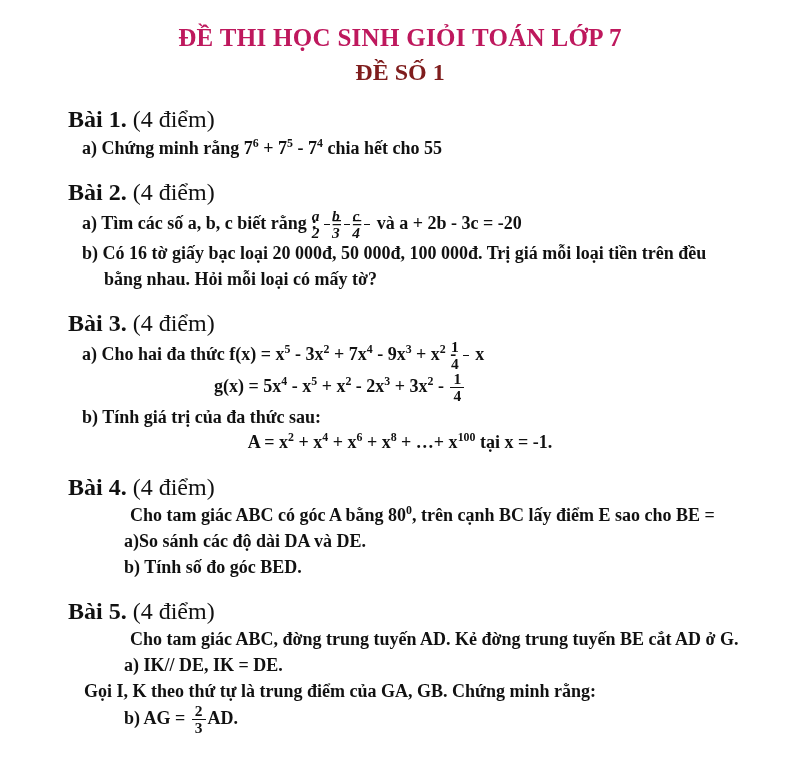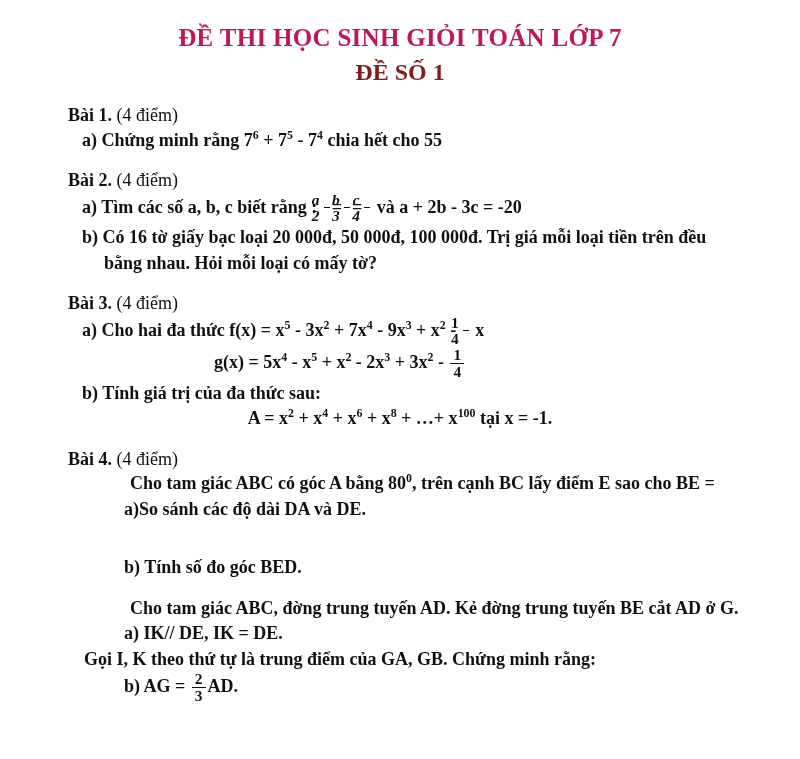--- a/index.html
+++ b/index.html
@@ -40,21 +40,21 @@
     color: #7f1d1d;
     line-height: 1.3;
     margin: 4px 0 0 0;
   }
 
   
   .problem {
     margin-top: 15px;
   }
   .problem-head {
-    font-size: 18px;
+    font-size: 24px;
     line-height: 1.35;
     padding-left: 44px;
   }
   .problem-head .lbl {
     font-weight: bold;
   }
   .problem-head .pts {
     font-weight: normal;
   }
 
@@ -139,23 +139,24 @@
         <div class="problem-head"><span class="lbl">Bài 3.</span> <span class="pts">(4 điểm)</span></div>
         <div class="line hang"><span>a)</span>  <span>Cho hai đa thức f(x) = x</span><sup>5</sup><span> - 3x</span><sup>2</sup><span> + 7x</span><sup>4</sup><span> - 9x</span><sup>3</sup><span> + x</span><sup>2</sup><span> - </span><span class="frac"><span class="num">1</span><span class="den">4</span></span><span> x</span></div>
         <div class="line center-left"><span>g(x) = 5x</span><sup>4</sup><span> - x</span><sup>5</sup><span> + x</span><sup>2</sup><span> - 2x</span><sup>3</sup><span> + 3x</span><sup>2</sup><span> - </span><span class="frac"><span class="num">1</span><span class="den">4</span></span></div>
         <div class="line hang"><span>b)  Tính giá trị của đa thức sau:</span></div>
         <div class="line center"><span>A = x</span><sup>2</sup><span> + x</span><sup>4</sup><span> + x</span><sup>6</sup><span> + x</span><sup>8</sup><span> + …+ x</span><sup>100</sup><span>  tại x = -1.</span></div>
       </div>
       <div class="problem">
         <div class="problem-head"><span class="lbl">Bài 4.</span> <span class="pts">(4 điểm)</span></div>
         <div class="line para"><span>Cho tam giác ABC có góc A bằng 80</span><sup>0</sup><span>, trên cạnh BC lấy điểm E sao cho BE =</span></div>
         <div class="line hang" style="padding-left: 100px; text-indent: 0px;"><span>a)So sánh các độ dài DA và DE.</span></div>
-        <div class="line hang" style="padding-left: 100px; text-indent: 0px; margin-top: 33px;"><span>b) Tính số đo góc BED.</span></div>
+        <div class="line hang" style="padding-left: 100px; text-indent: 0px;"><span>b) Tính số đo góc BED.</span></div>
       </div>
       <div class="problem">
+        <div class="problem-head"><span class="lbl">Bài 5.</span> <span class="pts">(4 điểm)</span></div>
         <div class="line para"><span>Cho tam giác ABC, đờng trung tuyến AD. Kẻ đờng trung tuyến BE cắt AD ở G.</span></div>
         <div class="line hang" style="padding-left: 100px; text-indent: 0px;"><span>a)  IK// DE, IK = DE.</span></div>
         <div class="line" style="padding-left: 60px;"><span>Gọi I, K theo thứ tự là trung điểm của GA, GB. Chứng minh rằng:</span></div>
         <div class="line hang tight" style="padding-left: 100px; text-indent: 0px;"><span>b) AG = </span><span class="frac"><span class="num">2</span><span class="den">3</span></span><span>AD.</span></div>
       </div>
     </div>
 
 </div>
 
 </body></html>

